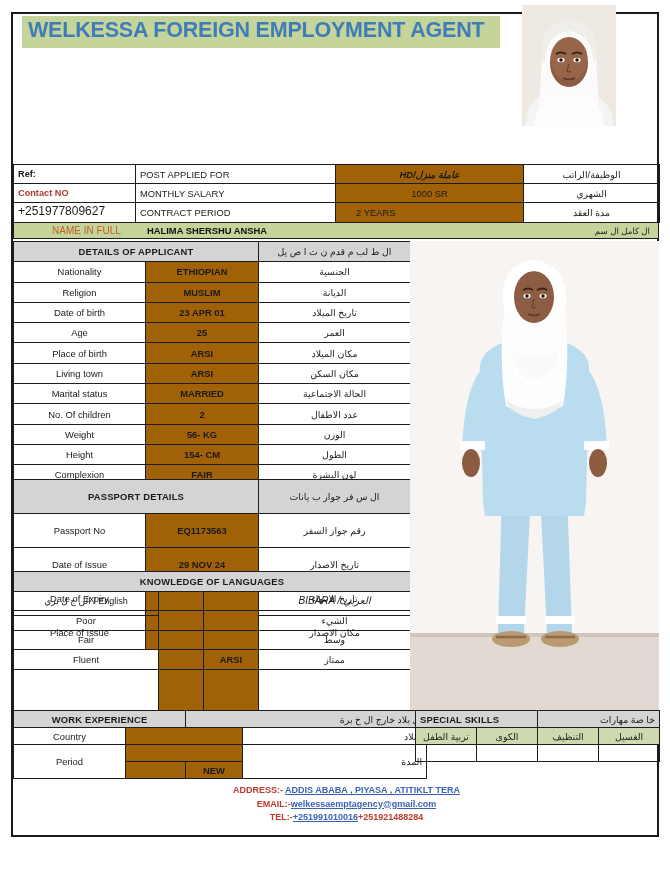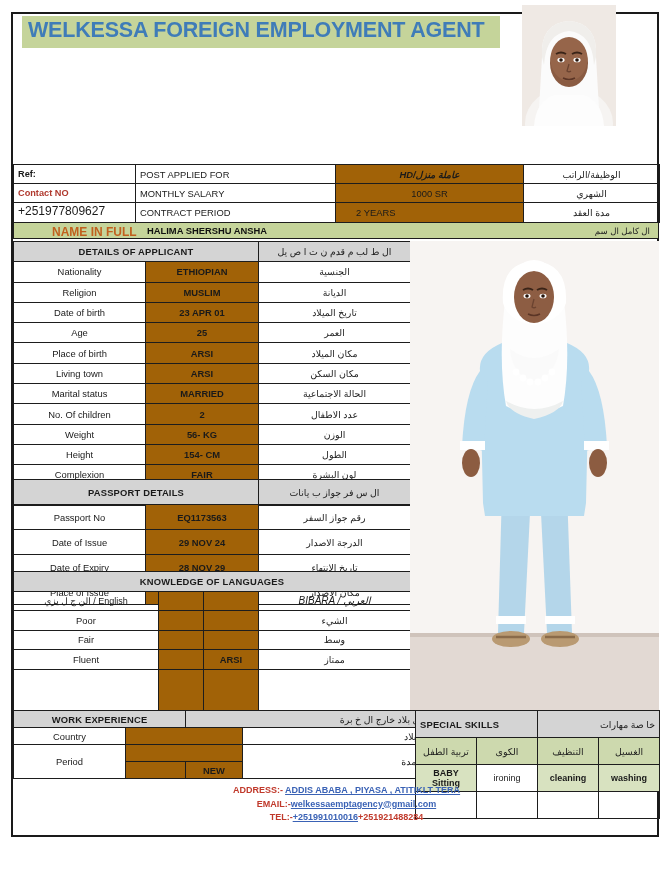--- a/index.html
+++ b/index.html
@@ -61,50 +61,50 @@
   .lft { text-align: left; }
   .b { font-weight: bold; }
   .sect { color: #c0601e; font-weight: bold; font-size: 9.6px; letter-spacing: .2px; }
   .ar { font-size: 8.6px; color: #222; direction: rtl; }
 
   
   .t-job { left: 13px; top: 164px; width: 646px; }
 
   .name-row { position: absolute; left: 13px; top: 222px; width: 646px; height: 17px;
               background: #c5d49a; border: 1px solid #1d1d1d; }
-  .name-lbl { position: absolute; left: 38px; top: 2px; font-size: 12px; font-weight: bold; color: #c0601e; }
+  .name-lbl { position: absolute; left: 38px; top: 2px; font-size: 10px; font-weight: normal; color: #c0601e; }
   .name-val { position: absolute; left: 133px; top: 2px; font-size: 9.4px; font-weight: bold; color: #111; }
   .name-ar  { position: absolute; right: 8px; top: 3px; font-size: 8.6px; color: #222; direction: rtl; }
 
   
   .t-app { left: 13px; top: 241px; width: 397px; }
   .t-app td { height: 20.3px; }
 
   
   .t-pass { left: 13px; top: 479px; width: 397px; }
-  .t-pass td { height: 25px; }
+  .t-pass td { height: 34px; }
 
   
   .t-lang { left: 13px; top: 571px; width: 397px; }
   .t-lang td { height: 19.5px; }
 
   
   .bigphoto {
     position: absolute;
     left: 410px; top: 241px;
     width: 249px; height: 469px;
     overflow: hidden;
     background: #f2eceb;
   }
 
   
   .t-work { left: 13px; top: 710px; width: 413px; }
   .t-work td { height: 17px; }
   .t-skill { left: 415px; top: 710px; width: 244px; }
-  .t-skill td { height: 27px; }
+  .t-skill td { height: 17px; }
 
   
   .footer { position: absolute; left: 13px; top: 784px; width: 646px; text-align: center; padding-left: 21px; }
   .f-line { font-size: 9px; font-weight: bold; color: #c0392b; line-height: 13.5px; white-space: nowrap; }
   .f-link { color: #3a62b5; text-decoration: underline; }
 </style>
 </head>
 <body>
 
 <div class="page">
@@ -260,21 +260,21 @@
         <td class="gry ar ctr">ال س فر جواز ب يانات</td>
       </tr>
       <tr>
           <td class="ctr">Passport No</td>
           <td class="grn ctr b">EQ1173563</td>
           <td class="ar ctr">رقم جواز السفر</td>
         </tr>
       <tr>
           <td class="ctr">Date of Issue</td>
           <td class="grn ctr b">29 NOV 24</td>
-          <td class="ar ctr">الدرجة الاصدار</td>
+          <td class="ar ctr">تاريخ الاصدار</td>
         </tr>
       <tr>
           <td class="ctr">Date of Expiry</td>
           <td class="grn ctr b">28 NOV 29</td>
           <td class="ar ctr">تاريخ الانتهاء</td>
         </tr>
       <tr>
           <td class="ctr">Place of Issue</td>
           <td class="grn ctr b">ADDIS ABABA</td>
           <td class="ar ctr">مكان الاصدار</td>
@@ -421,26 +421,20 @@
     <tbody>
       <tr>
         <td class="gry sect lft" colspan="2">SPECIAL SKILLS</td>
         <td class="gry ar rgt" colspan="2">خا صة مهارات</td>
       </tr>
       <tr>
         <td class="ar ctr" style="background:#cdd9ae">تربية الطفل</td>
         <td class="ar ctr" style="background:#cdd9ae">الكوى</td>
         <td class="ar ctr" style="background:#cdd9ae">التنظيف</td>
         <td class="ar ctr" style="background:#cdd9ae">الغسيل</td>
-      </tr>
-      <tr>
-        <td class="ctr b" style="background:#d8e2c0;font-size:9px">BABY Sitting</td>
-        <td class="ctr" style="font-size:9px">ironing</td>
-        <td class="ctr b" style="background:#d8e2c0;font-size:9px">cleaning</td>
-        <td class="ctr b" style="background:#d8e2c0;font-size:9px">washing</td>
       </tr>
       <tr>
         <td></td>
         <td></td>
         <td></td>
         <td></td>
       </tr>
     </tbody>
   </table>
 

